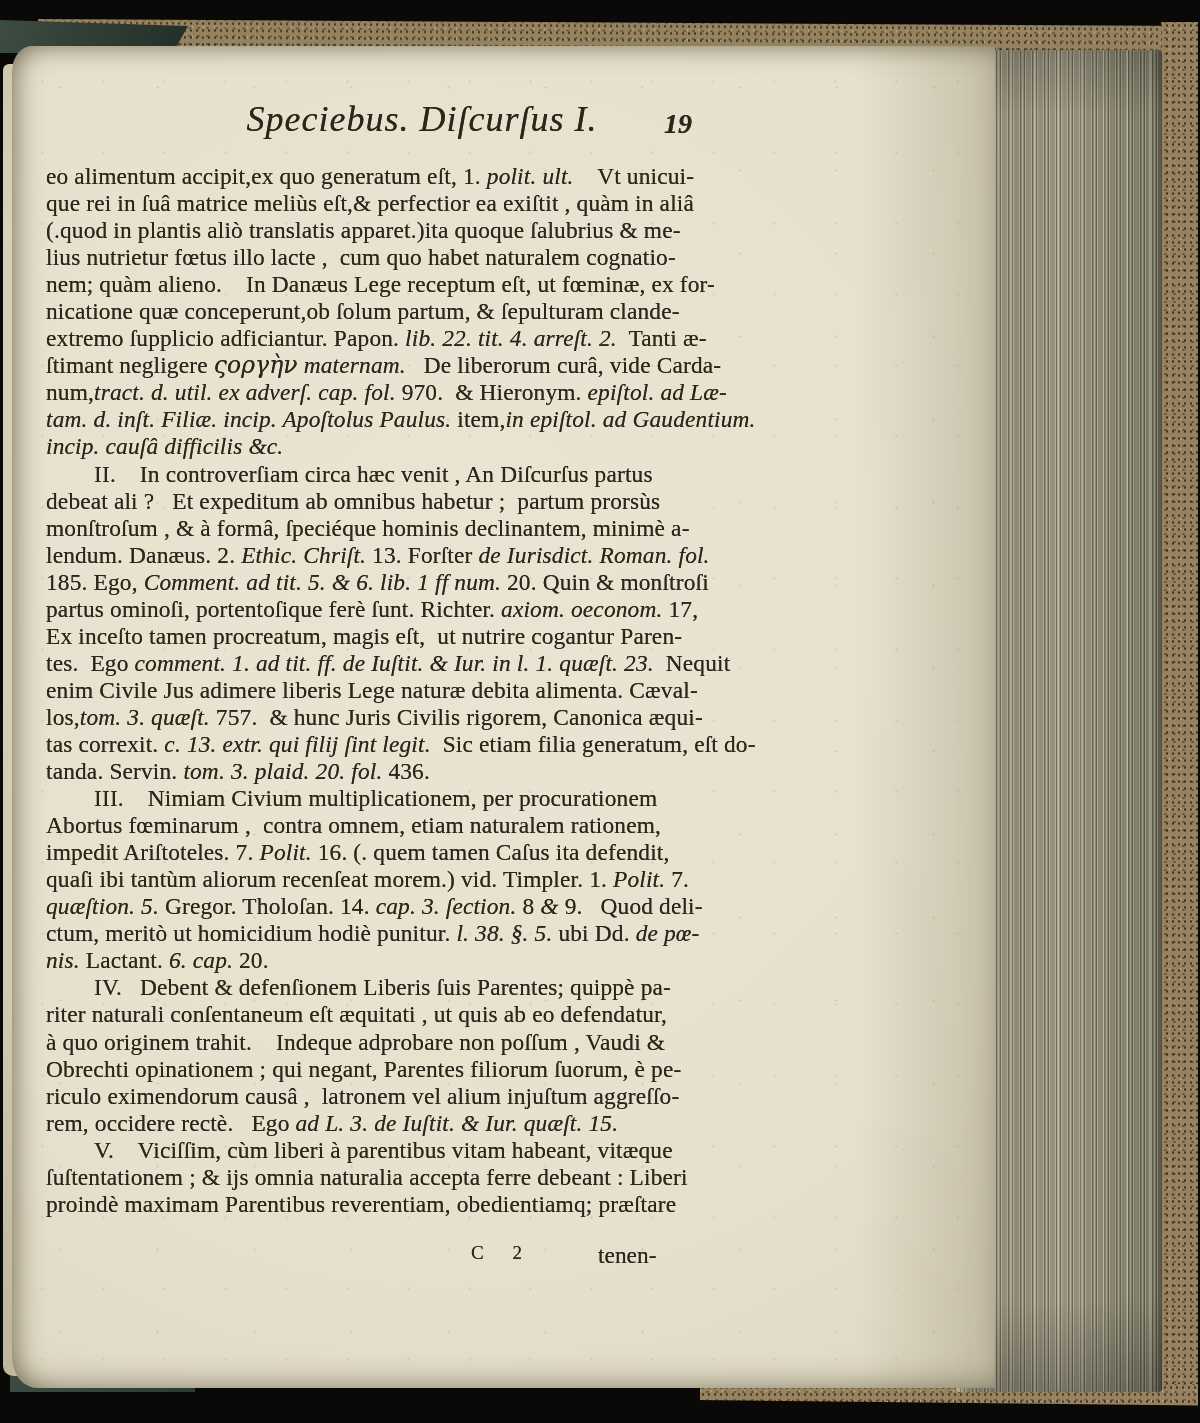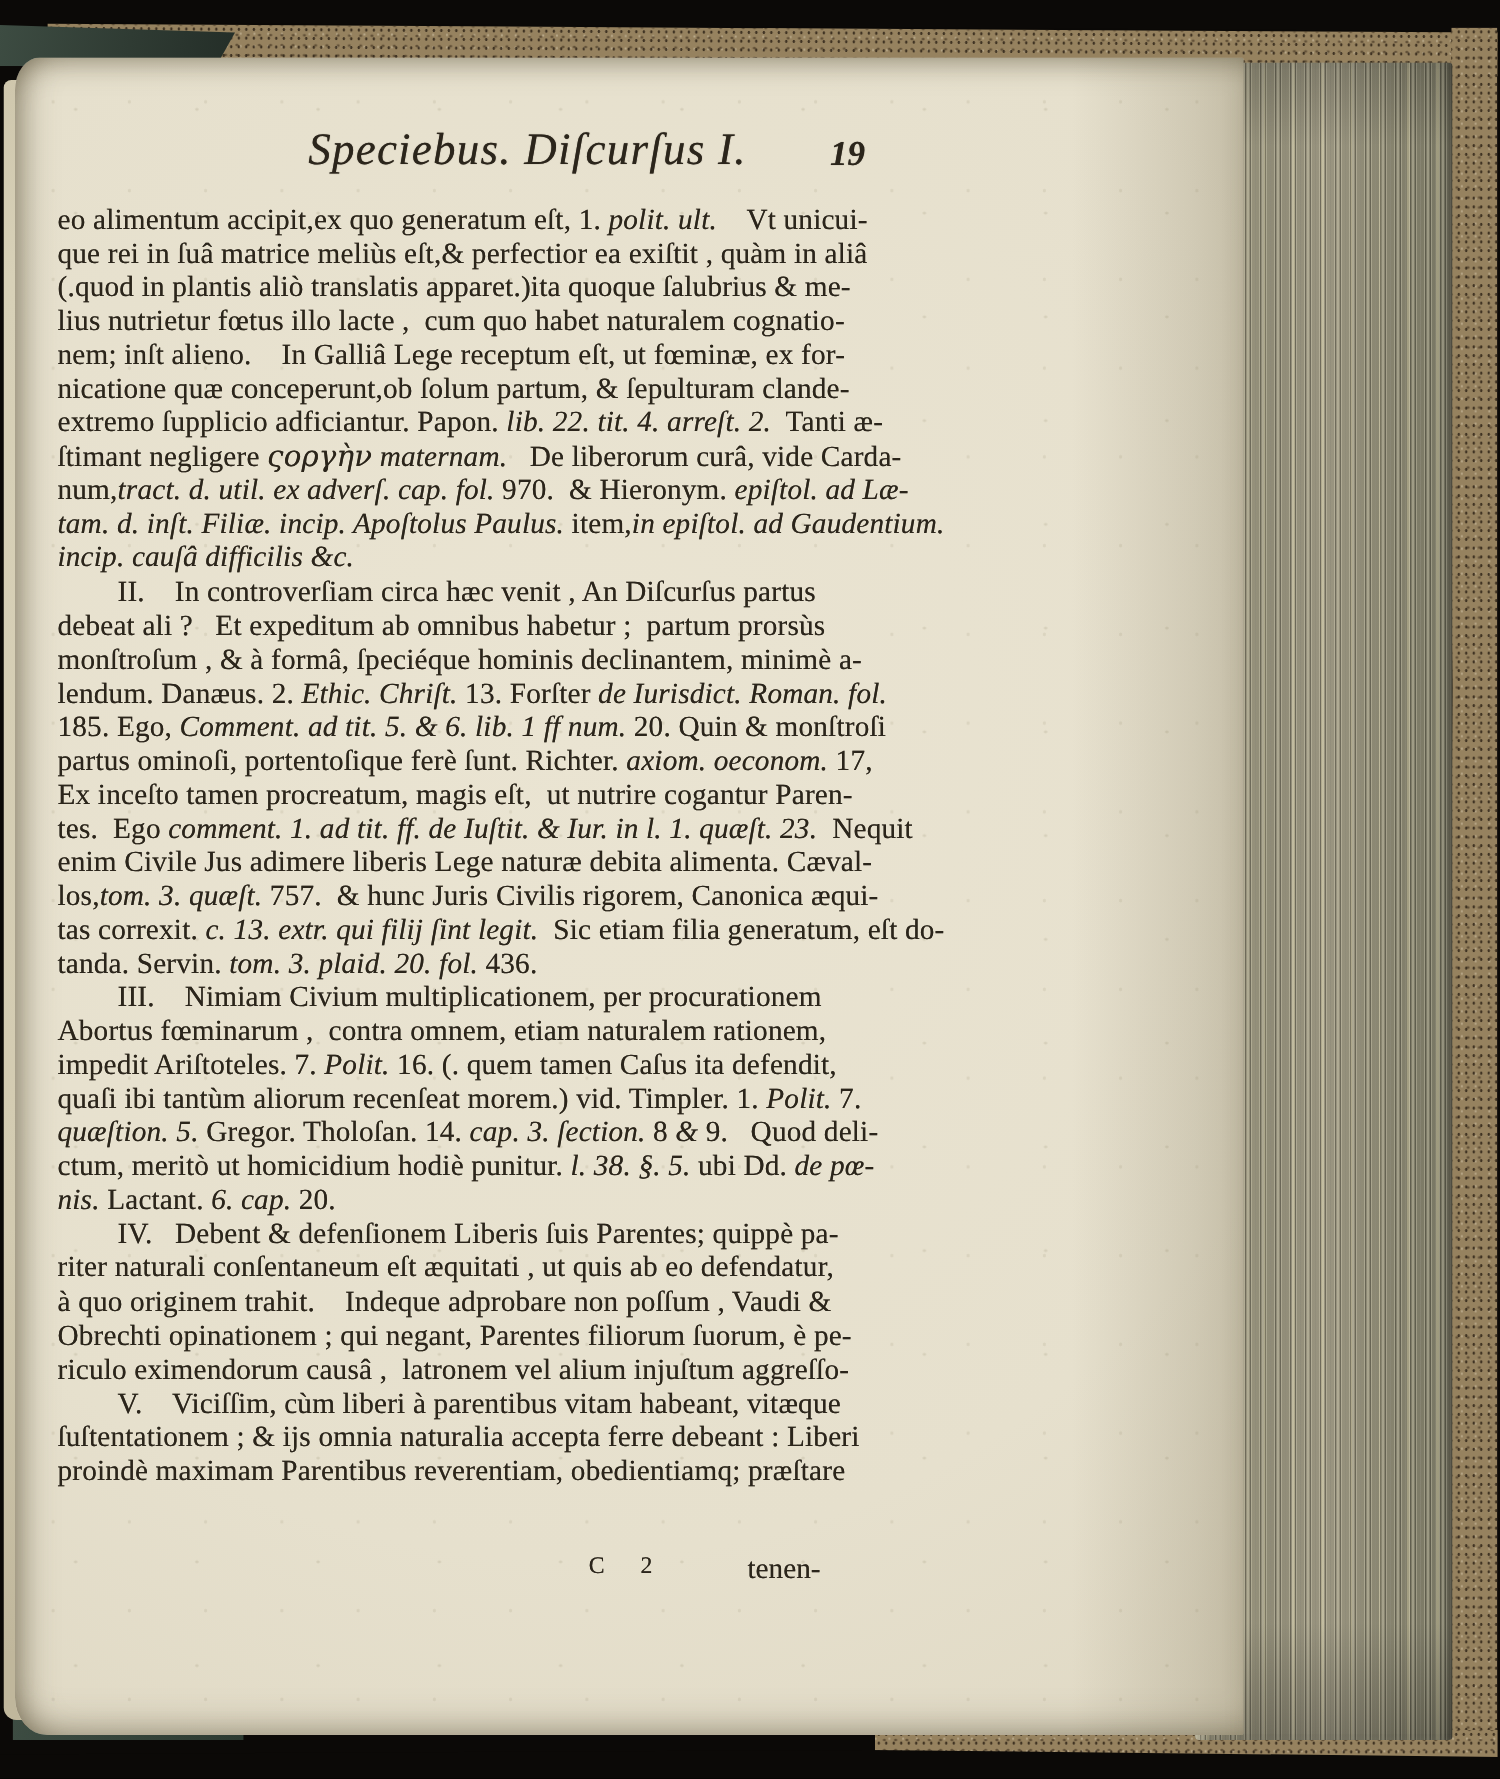--- a/index.html
+++ b/index.html
@@ -111,21 +111,21 @@
   <div id="page">
     <div id="header-row">
       <div id="page-title">Speciebus. Diſcurſus I.</div>
       <div id="page-number">19</div>
     </div>
     <div id="body-text">
         <div class="line"><span class="rm">eo alimentum accipit,ex quo generatum eſt, 1. </span><span class="it">polit. ult.</span><span class="rm">    Vt unicui-</span></div>
         <div class="line"><span class="rm">que rei in ſuâ matrice meliùs eſt,&amp; perfectior ea exiſtit , quàm in aliâ</span></div>
         <div class="line"><span class="rm">(.quod in plantis aliò translatis apparet.)ita quoque ſalubrius &amp; me-</span></div>
         <div class="line"><span class="rm">lius nutrietur fœtus illo lacte ,  cum quo habet naturalem cognatio-</span></div>
-        <div class="line"><span class="rm">nem; inſt alieno.    In Galliâ Lege receptum eſt, ut fœminæ, ex for-</span></div>
+        <div class="line"><span class="rm">nem; quàm alieno.    In Danæus Lege receptum eſt, ut fœminæ, ex for-</span></div>
         <div class="line"><span class="rm">nicatione quæ conceperunt,ob ſolum partum, &amp; ſepulturam clande-</span></div>
         <div class="line"><span class="rm">extremo ſupplicio adficiantur. Papon. </span><span class="it">lib. 22. tit. 4. arreſt. 2.</span><span class="rm">  Tanti æ-</span></div>
         <div class="line"><span class="rm">ſtimant negligere </span><span class="gk">ςοργὴν</span><span class="it"> maternam.</span><span class="rm">   De liberorum curâ, vide Carda-</span></div>
         <div class="line"><span class="rm">num,</span><span class="it">tract. d. util. ex adverſ. cap. fol.</span><span class="rm"> 970.  &amp; Hieronym. </span><span class="it">epiſtol. ad Læ-</span></div>
         <div class="line"><span class="it">tam. d. inſt. Filiæ. incip. Apoſtolus Paulus.</span><span class="rm"> item,</span><span class="it">in epiſtol. ad Gaudentium.</span></div>
         <div class="line"><span class="it">incip. cauſâ difficilis &amp;c.</span></div>
         <div class="line indent"><span class="rm">II.    In controverſiam circa hæc venit , An Diſcurſus partus</span></div>
         <div class="line"><span class="rm">debeat ali ?   Et expeditum ab omnibus habetur ;  partum prorsùs</span></div>
         <div class="line"><span class="rm">monſtroſum , &amp; à formâ, ſpeciéque hominis declinantem, minimè a-</span></div>
         <div class="line"><span class="rm">lendum. Danæus. 2. </span><span class="it">Ethic. Chriſt.</span><span class="rm"> 13. Forſter </span><span class="it">de Iurisdict. Roman. fol.</span></div>
@@ -142,20 +142,21 @@
         <div class="line"><span class="rm">impedit Ariſtoteles. 7. </span><span class="it">Polit.</span><span class="rm"> 16. (. quem tamen Caſus ita defendit,</span></div>
         <div class="line"><span class="rm">quaſi ibi tantùm aliorum recenſeat morem.) vid. Timpler. 1. </span><span class="it">Polit.</span><span class="rm"> 7.</span></div>
         <div class="line"><span class="it">quæſtion. 5.</span><span class="rm"> Gregor. Tholoſan. 14. </span><span class="it">cap. 3. ſection.</span><span class="rm"> 8 </span><span class="it">&amp;</span><span class="rm"> 9.   Quod deli-</span></div>
         <div class="line"><span class="rm">ctum, meritò ut homicidium hodiè punitur. </span><span class="it">l. 38. §. 5.</span><span class="rm"> ubi Dd. </span><span class="it">de pœ-</span></div>
         <div class="line"><span class="it">nis.</span><span class="rm"> Lactant. </span><span class="it">6. cap.</span><span class="rm"> 20.</span></div>
         <div class="line indent"><span class="rm">IV.   Debent &amp; defenſionem Liberis ſuis Parentes; quippè pa-</span></div>
         <div class="line"><span class="rm">riter naturali conſentaneum eſt æquitati , ut quis ab eo defendatur,</span></div>
         <div class="line"><span class="rm">à quo originem trahit.    Indeque adprobare non poſſum , Vaudi &amp;</span></div>
         <div class="line"><span class="rm">Obrechti opinationem ; qui negant, Parentes filiorum ſuorum, è pe-</span></div>
         <div class="line"><span class="rm">riculo eximendorum causâ ,  latronem vel alium injuſtum aggreſſo-</span></div>
+        <div class="line"><span class="rm">rem, occidere rectè.   Ego </span><span class="it">ad L. 3. de Iuſtit. &amp; Iur. quæſt. 15.</span></div>
         <div class="line indent"><span class="rm">V.    Viciſſim, cùm liberi à parentibus vitam habeant, vitæque</span></div>
         <div class="line"><span class="rm">ſuſtentationem ; &amp; ijs omnia naturalia accepta ferre debeant : Liberi</span></div>
         <div class="line"><span class="rm">proindè maximam Parentibus reverentiam, obedientiamq; præſtare</span></div>
       </div>
     <div id="signature-line">
       <span id="signature-mark">C 2</span>
       <span id="catchword">tenen-</span>
     </div>
   </div>
 

